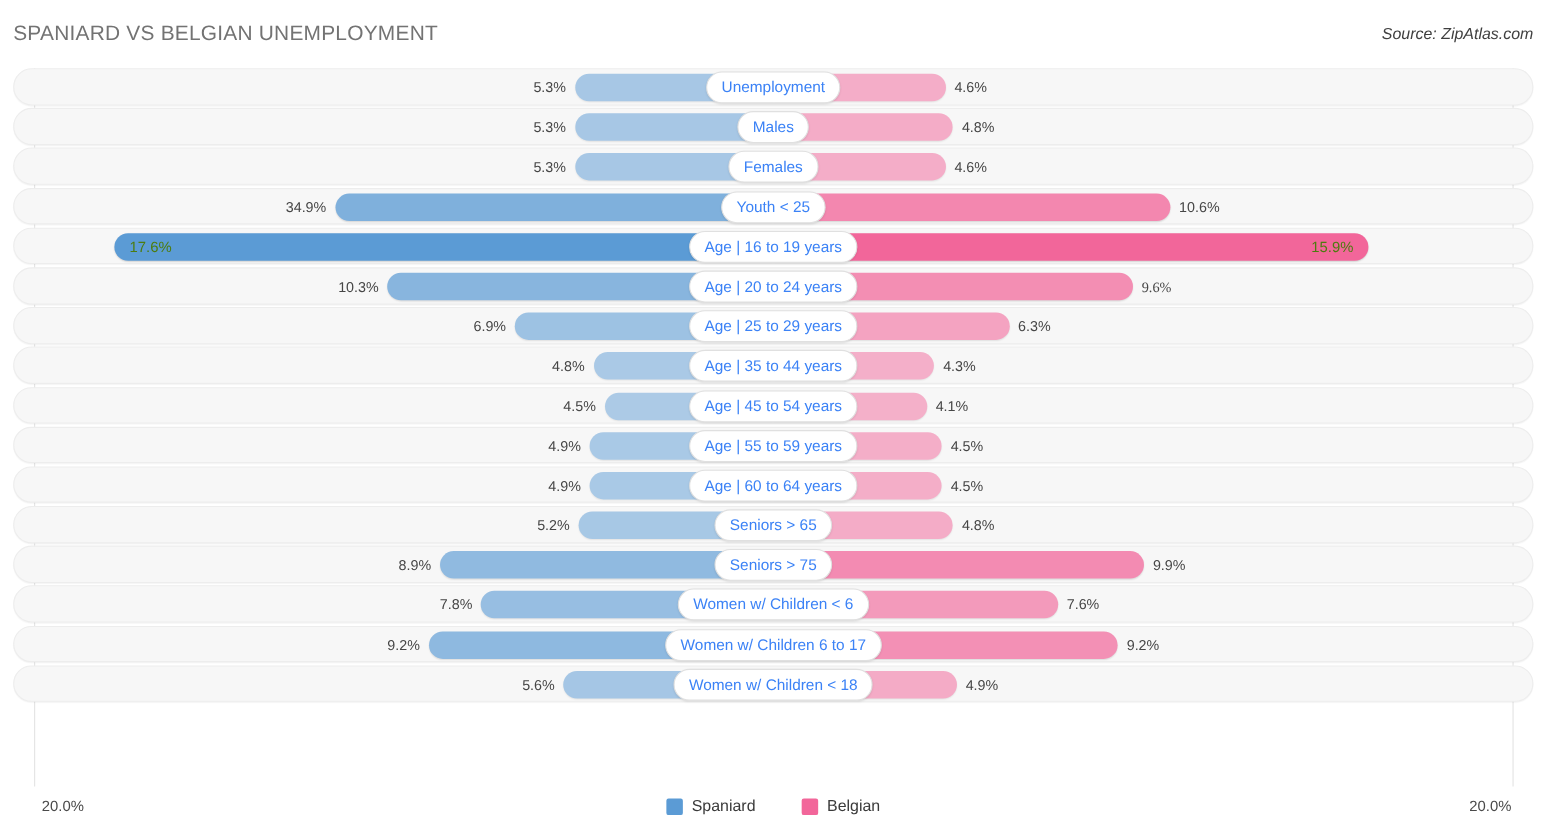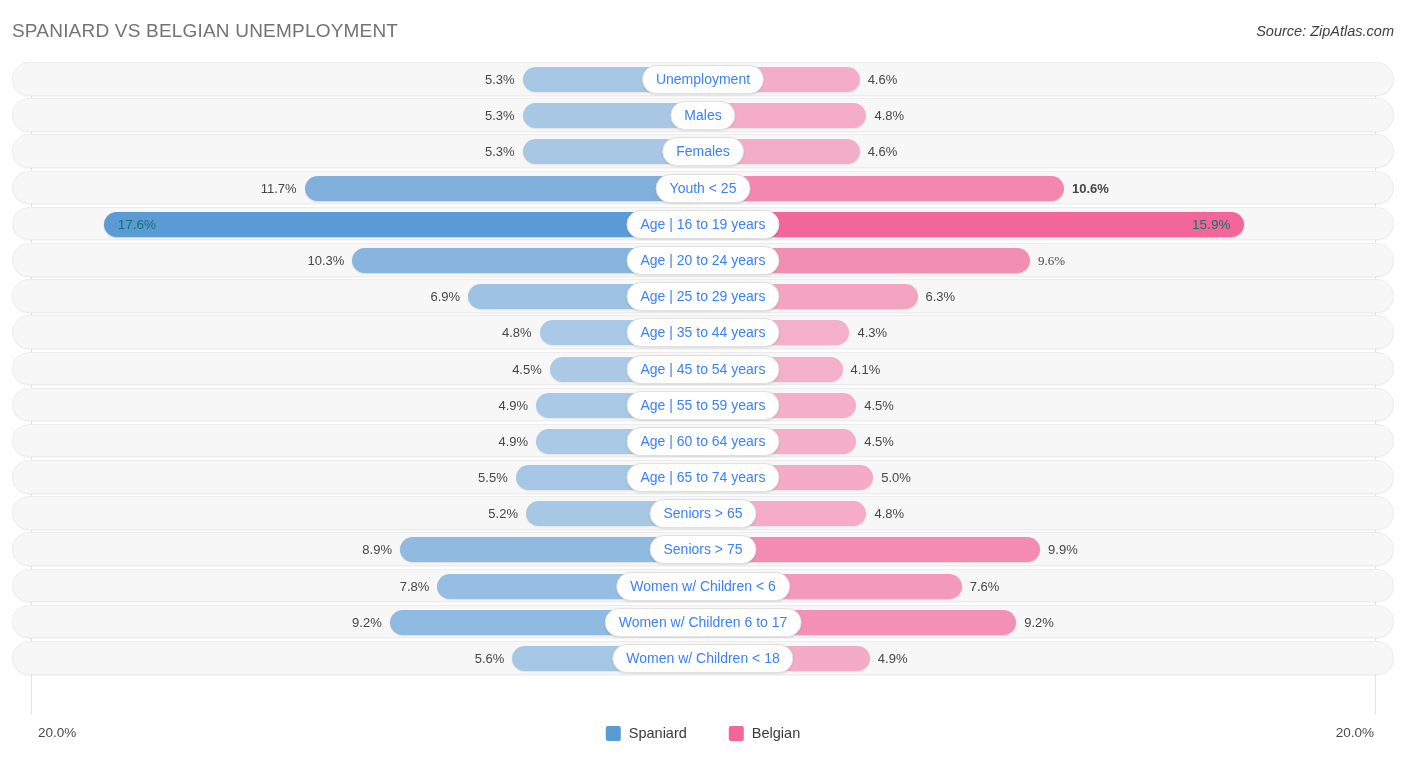--- a/index.html
+++ b/index.html
@@ -53,21 +53,21 @@
     border-radius: 13px;
     box-shadow: 0 1px 1.5px rgba(0,0,0,.16);
   }
   .bar.left  { right: 50%; border-top-right-radius: 0; border-bottom-right-radius: 0; }
   .bar.right { left: 50%;  border-top-left-radius: 0;  border-bottom-left-radius: 0; }
 
   .val {
     position: absolute; top: 0; height: 33.6px; line-height: 33.6px;
     font-size: 13px; color: #464646; white-space: nowrap;
   }
-  .val.inside { color: #0f766e; font-size: 13.5px; }
+  .val.inside { color: #4d7c0f; font-size: 13.5px; }
 
   .pill {
     position: absolute; left: 50%; top: 2px;
     transform: translateX(-50%);
     height: 29px; line-height: 27px;
     padding: 0 13px;
     background: #ffffff;
     border: 1px solid #e0e0e0;
     border-radius: 15px;
     font-size: 14px; color: #3b82f6;
@@ -126,22 +126,22 @@
         <div class="row">
           <div class="bar left" style="width: 180.465px; background: rgb(91, 155, 213); opacity: 0.511;"></div>
           <div class="bar right" style="width: 156.63px; background: rgb(242, 102, 154); opacity: 0.503;"></div>
           <div class="val" style="right: calc(50% + 188.465px);">5.3%</div>
           <div class="val" style="left: calc(50% + 164.63px);">4.6%</div>
           <div class="pill">Females</div>
         </div>
         <div class="row">
           <div class="bar left" style="width: 398.385px; background: rgb(91, 155, 213); opacity: 0.765;"></div>
           <div class="bar right" style="width: 360.93px; background: rgb(242, 102, 154); opacity: 0.767;"></div>
-          <div class="val" style="right: calc(50% + 406.385px);">11.7%</div>
-          <div class="val" style="left: calc(50% + 368.93px); font-weight: bold;">10.6%</div>
+          <div class="val" style="right: calc(50% + 406.385px);">34.9%</div>
+          <div class="val" style="left: calc(50% + 368.93px);">10.6%</div>
           <div class="pill">Youth &lt; 25</div>
         </div>
         <div class="row">
           <div class="bar left" style="width: 599.28px; background: rgb(91, 155, 213); opacity: 1;"></div>
           <div class="bar right" style="width: 541.395px; background: rgb(242, 102, 154); opacity: 1;"></div>
           <div class="val inside" style="right: calc(50% + 585.28px); transform: translateX(100%);">17.6%</div>
           <div class="val inside" style="left: calc(50% + 527.395px); transform: translateX(-100%);">15.9%</div>
           <div class="pill">Age | 16 to 19 years</div>
         </div>
         <div class="row">
@@ -178,27 +178,20 @@
           <div class="val" style="right: calc(50% + 174.845px);">4.9%</div>
           <div class="val" style="left: calc(50% + 161.225px);">4.5%</div>
           <div class="pill">Age | 55 to 59 years</div>
         </div>
         <div class="row">
           <div class="bar left" style="width: 166.845px; background: rgb(91, 155, 213); opacity: 0.495;"></div>
           <div class="bar right" style="width: 153.225px; background: rgb(242, 102, 154); opacity: 0.498;"></div>
           <div class="val" style="right: calc(50% + 174.845px);">4.9%</div>
           <div class="val" style="left: calc(50% + 161.225px);">4.5%</div>
           <div class="pill">Age | 60 to 64 years</div>
-        </div>
-        <div class="row">
-          <div class="bar left" style="width: 187.275px; background: rgb(91, 155, 213); opacity: 0.519;"></div>
-          <div class="bar right" style="width: 170.25px; background: rgb(242, 102, 154); opacity: 0.52;"></div>
-          <div class="val" style="right: calc(50% + 195.275px);">5.5%</div>
-          <div class="val" style="left: calc(50% + 178.25px);">5.0%</div>
-          <div class="pill">Age | 65 to 74 years</div>
         </div>
         <div class="row">
           <div class="bar left" style="width: 177.06px; background: rgb(91, 155, 213); opacity: 0.507;"></div>
           <div class="bar right" style="width: 163.44px; background: rgb(242, 102, 154); opacity: 0.511;"></div>
           <div class="val" style="right: calc(50% + 185.06px);">5.2%</div>
           <div class="val" style="left: calc(50% + 171.44px);">4.8%</div>
           <div class="pill">Seniors &gt; 65</div>
         </div>
         <div class="row">
           <div class="bar left" style="width: 303.045px; background: rgb(91, 155, 213); opacity: 0.654;"></div>

